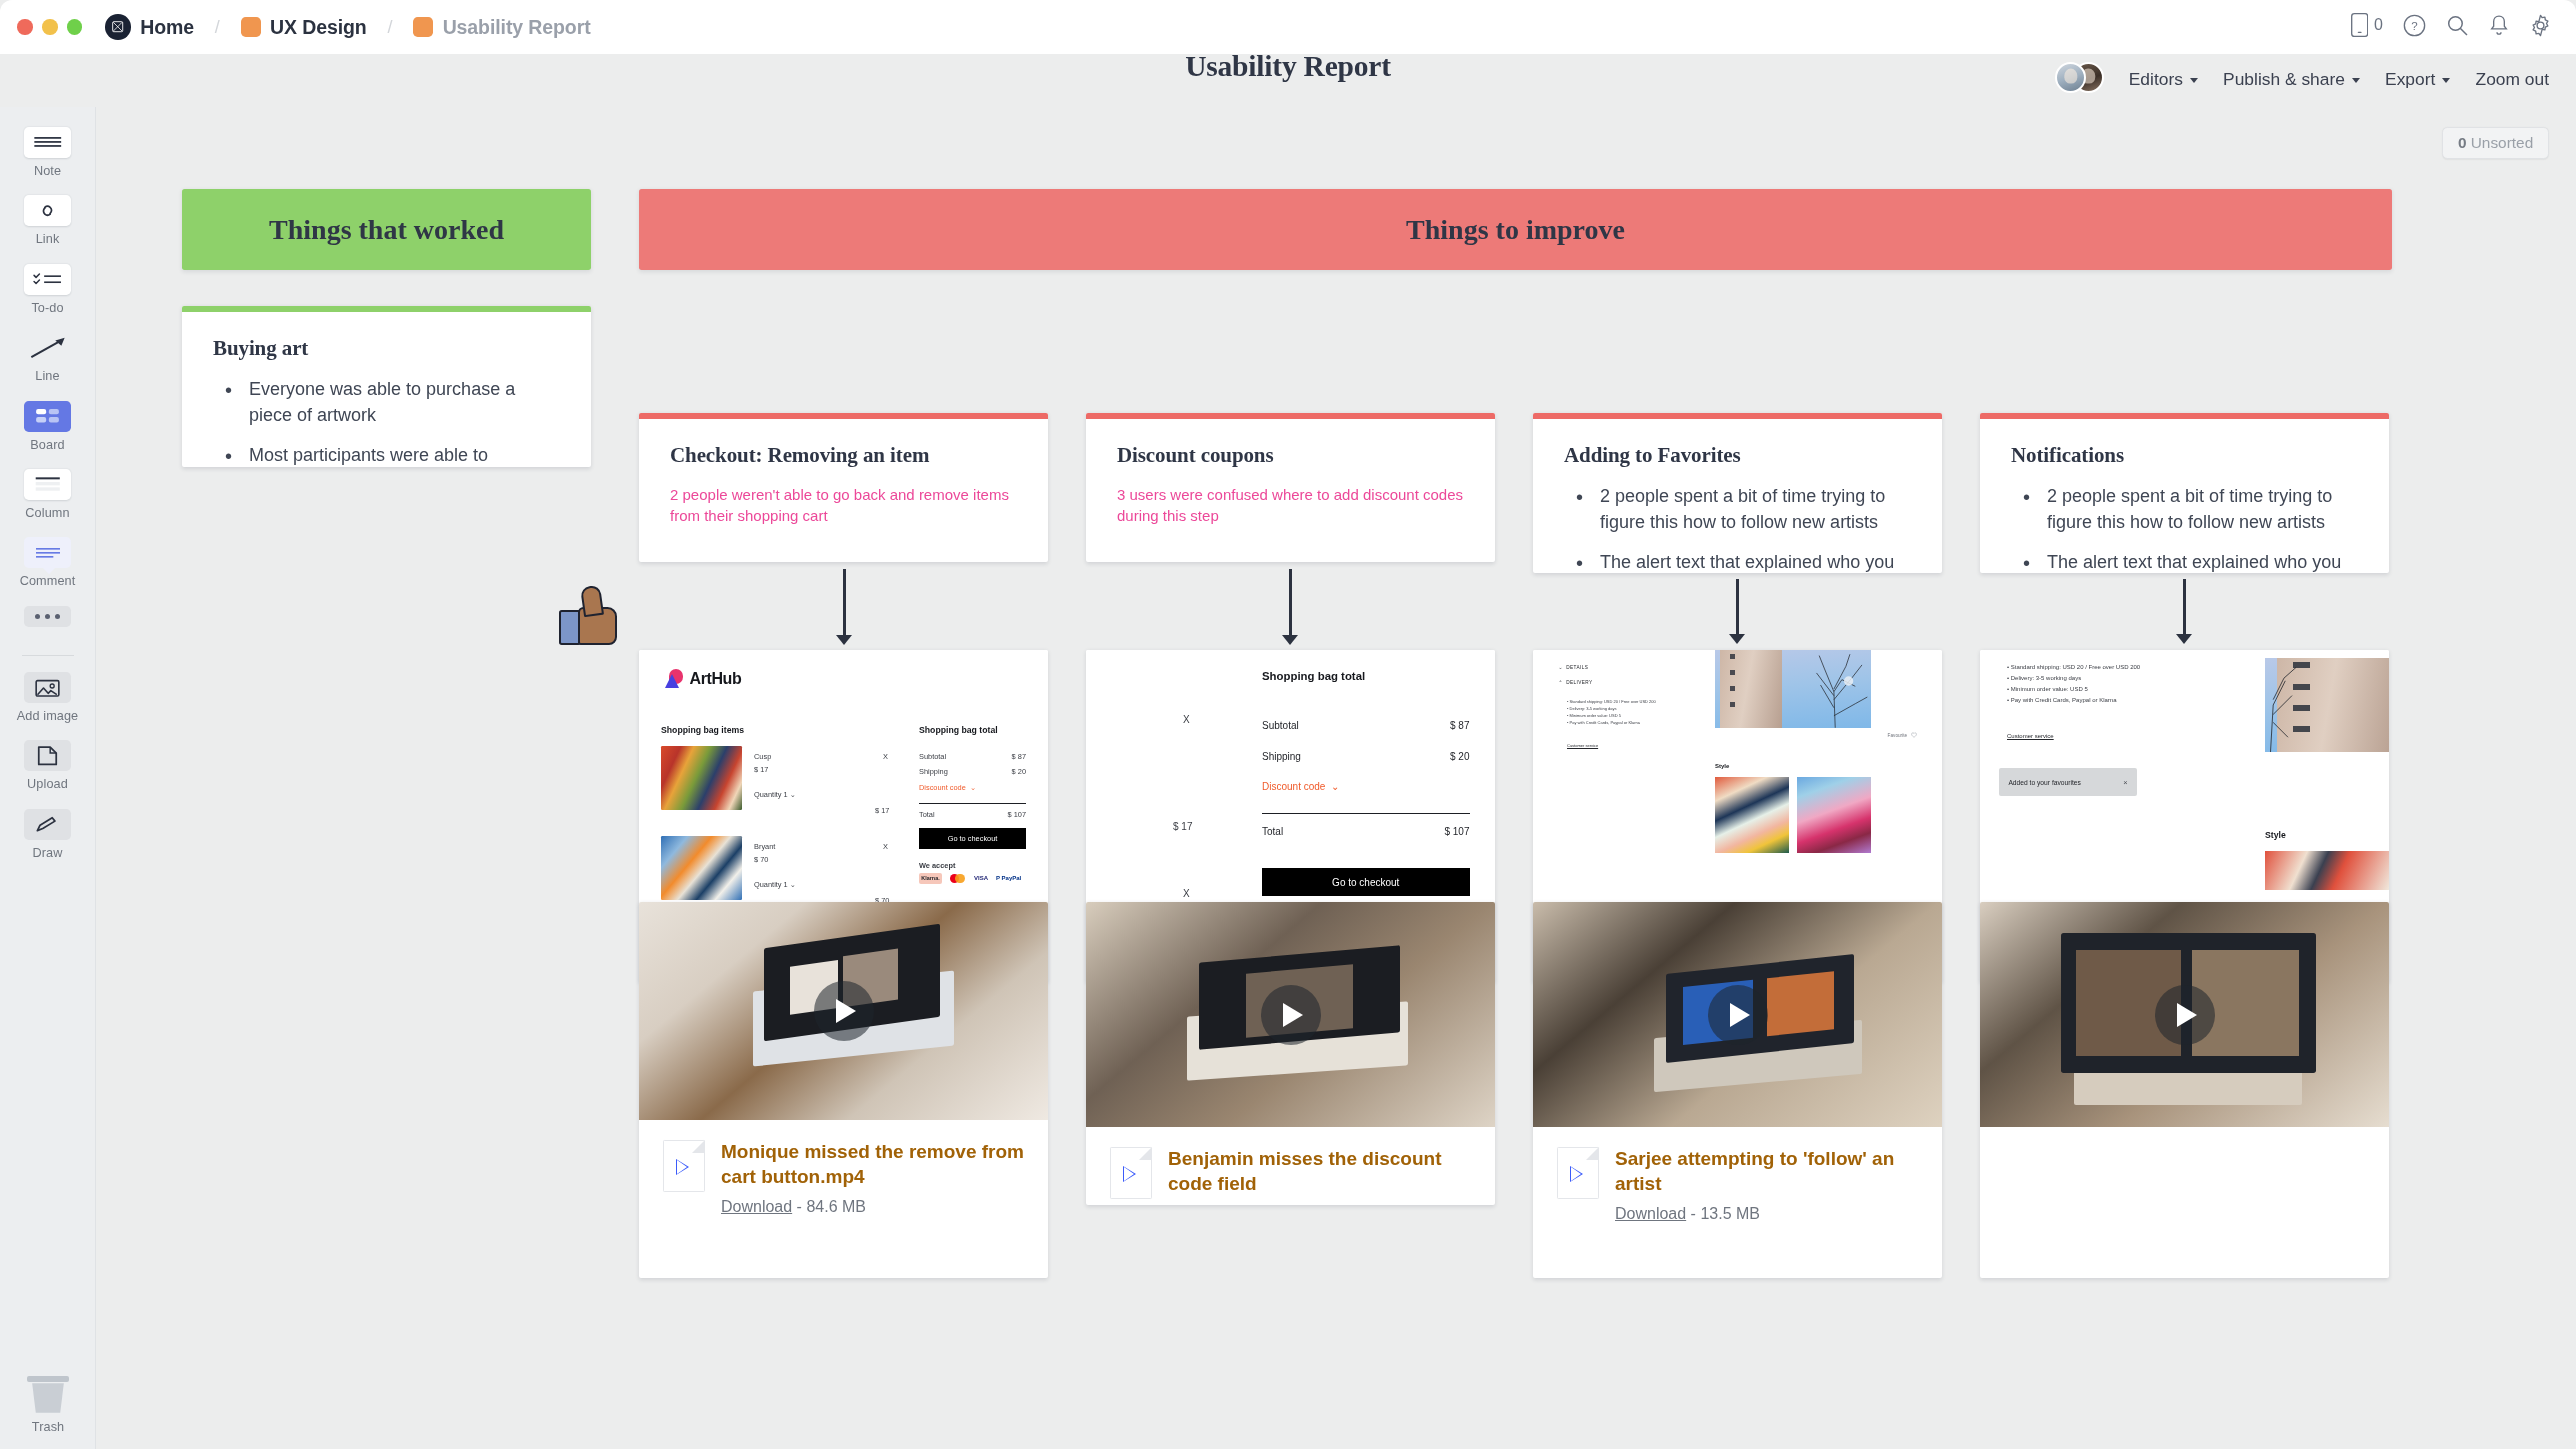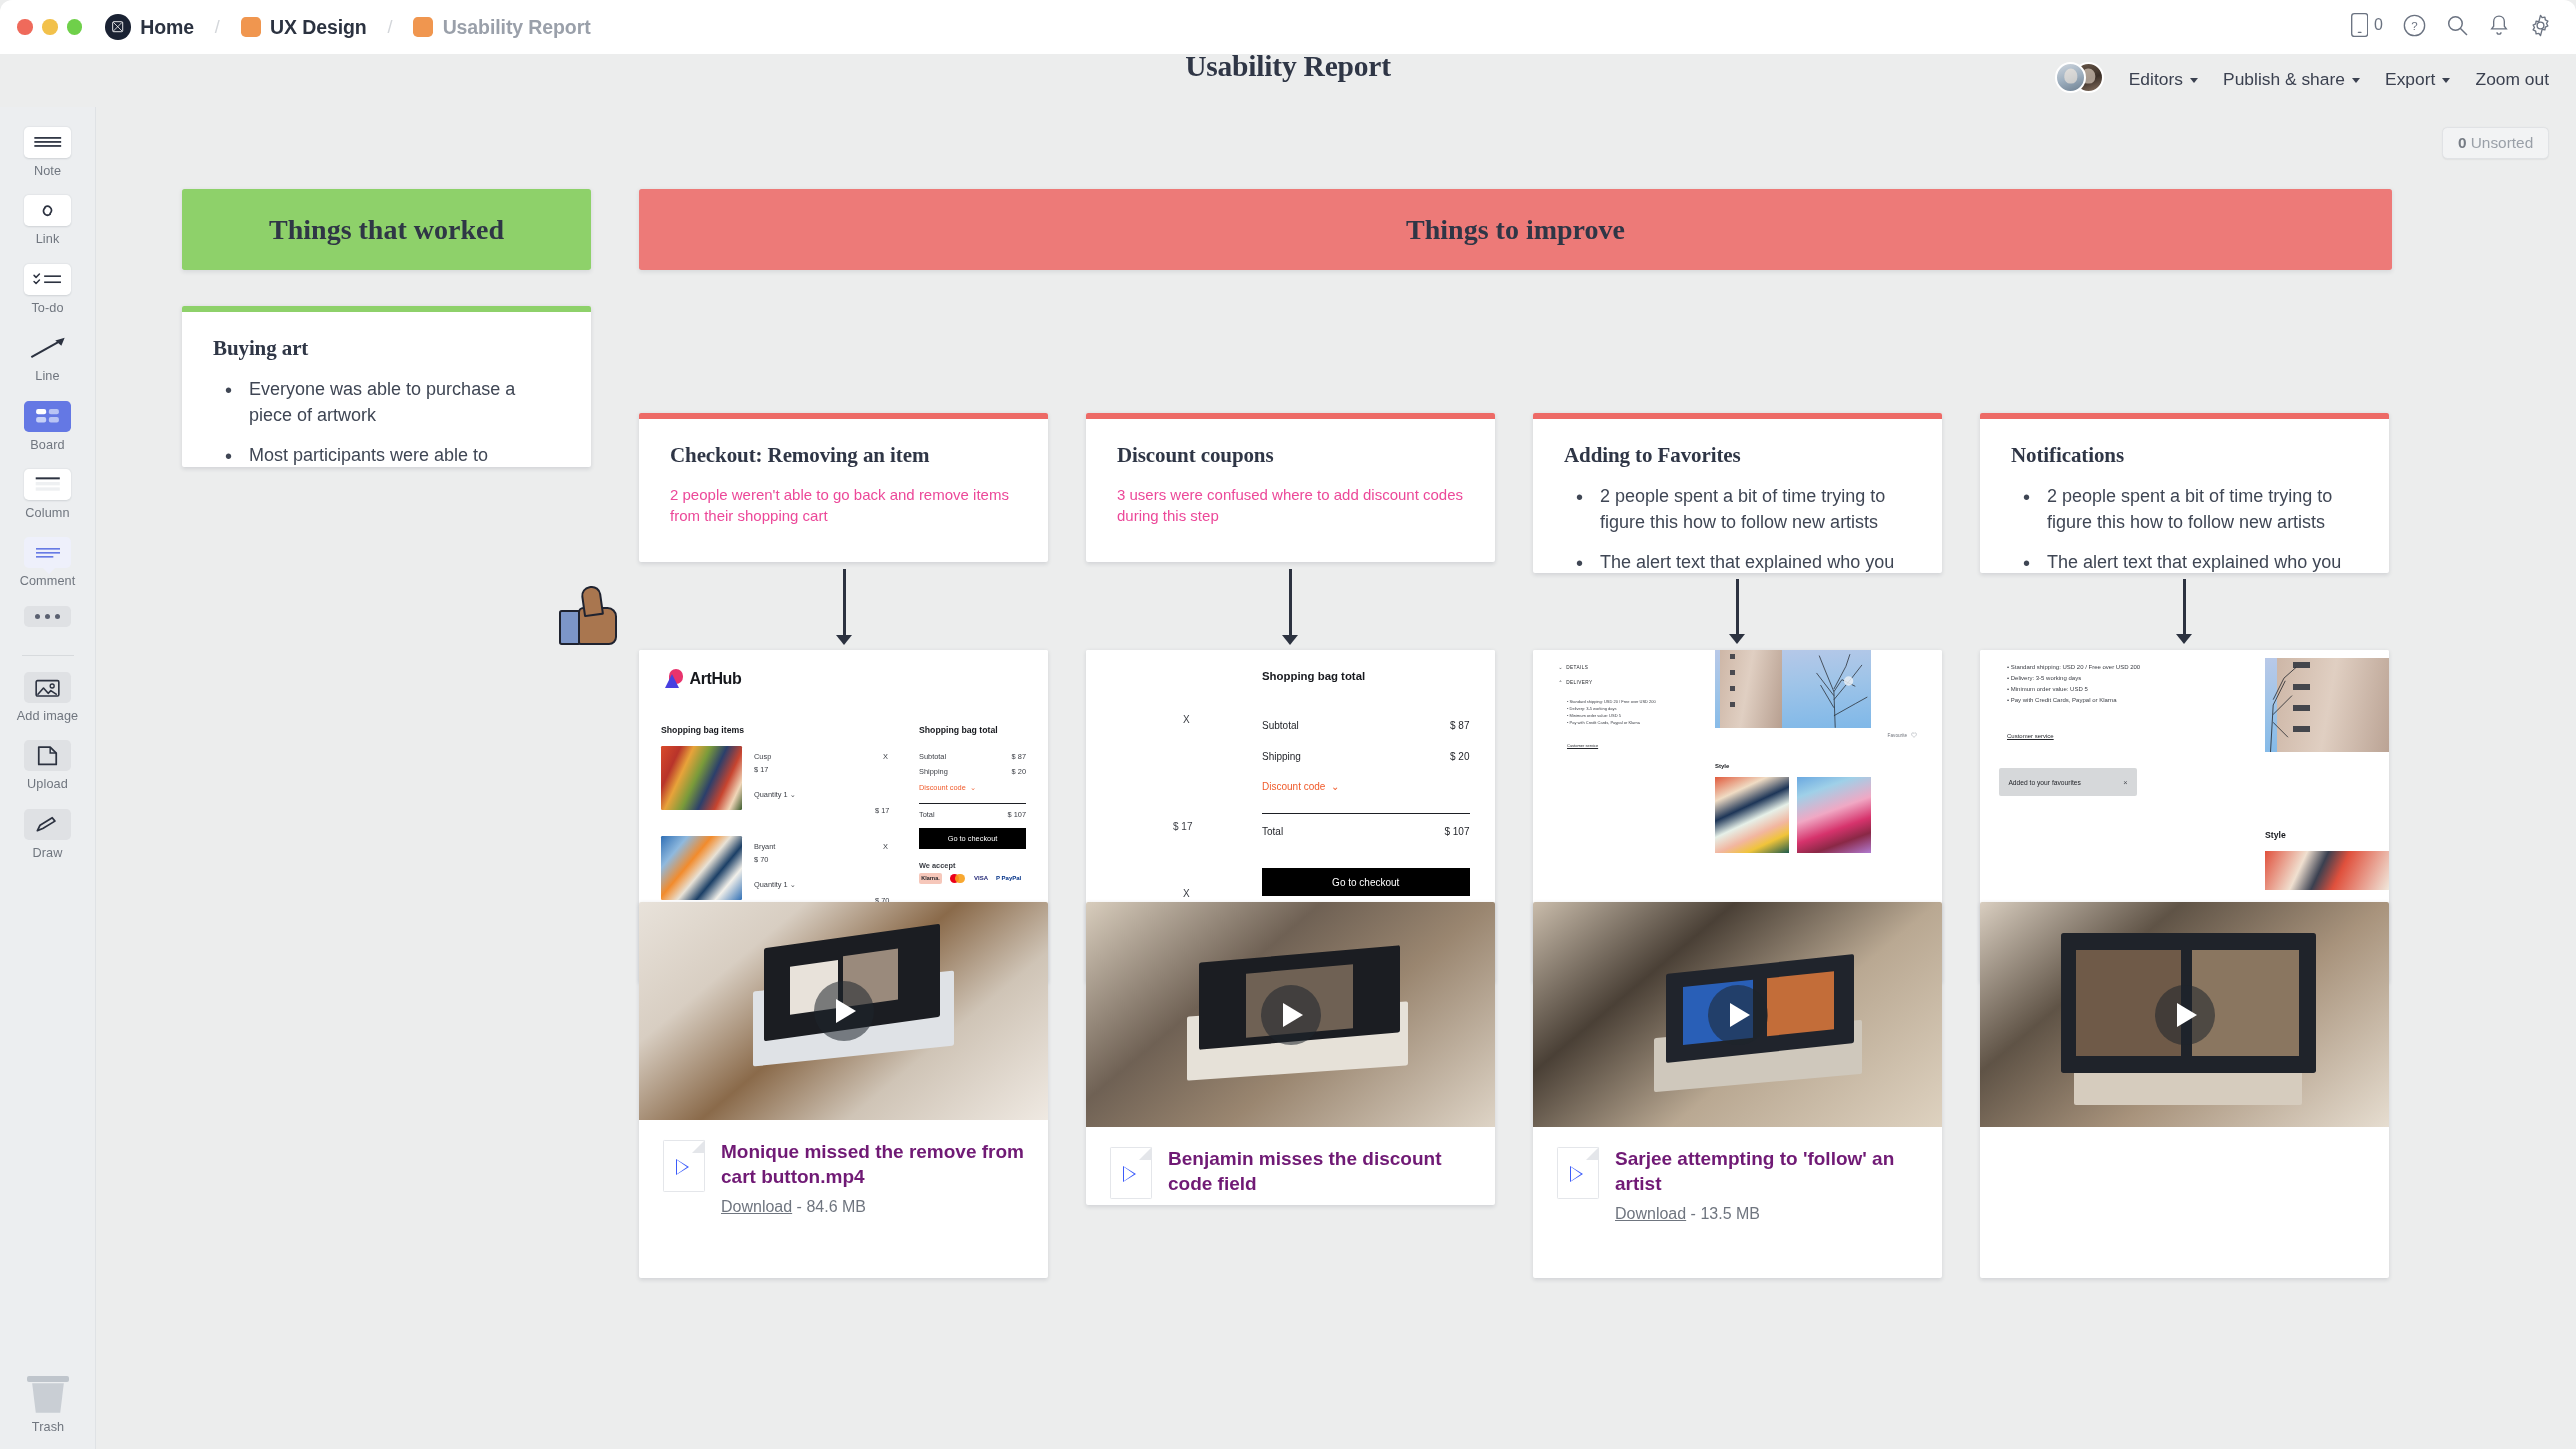--- a/index.html
+++ b/index.html
@@ -210,21 +210,21 @@
            border-top:12.7px solid transparent;border-bottom:12.7px solid transparent; margin-left:5.4px;}
   .vid-meta{ display:flex; gap:16px; padding:20px 24px 24px; align-items:flex-start;}
   .file-ico{ position:relative; width:42px;height:52px; flex:0 0 42px;
       border:1.3px solid #e4e6ea; border-radius:1.3px; background:#fff;}
   .file-ico:before{ content:""; position:absolute; right:-1.3px; top:-1.3px;
       width:0;height:0;border-left:13.4px solid transparent;border-bottom:13.4px solid #e4e6ea;}
   .file-ico i{ position:absolute; left:12px; top:18px; width:0;height:0;
       border-left:13.4px solid #3b5bfa; border-top:8.7px solid transparent; border-bottom:8.7px solid transparent;}
   .file-ico i:after{content:"";position:absolute;left:-12px;top:-7.4px;
       width:0;height:0;border-left:10.7px solid #fff;border-top:7.4px solid transparent;border-bottom:7.4px solid transparent;}
-  .vid-title{ font-size:19px; font-weight:700; color:#701a75; line-height:1.3;margin-top:40px; }
+  .vid-title{ font-size:19px; font-weight:700; color:#a16207; line-height:1.3;margin-top:40px; }
   .vid-sub{ font-size:16px; color:#6f757f; margin-top:8.7px;}
   .vid-sub u{ cursor:pointer; }
 
   
   .vt1{ background:linear-gradient(140deg,#e8e2da 0%,#d8cec2 25%,#8a6a4a 48%,#cfc4b6 70%,#efe9e2 100%); }
   .vt2b{ background:linear-gradient(140deg,#d8cdbd 0%,#6f6154 35%,#9a8670 60%,#ded4c6 100%); }
   .vt3{ background:linear-gradient(140deg,#c9bcab 0%,#4a4036 30%,#b9a892 60%,#ded2c0 100%); }
   .vt4{ background:linear-gradient(140deg,#d9cec0 0%,#5f5346 30%,#a8937c 60%,#e6ddd0 100%); }
   .lap{ position:absolute; background:#dfe2e6; border-radius:2px; }
   .lapscr{ position:absolute; background:#1b1d22; }

